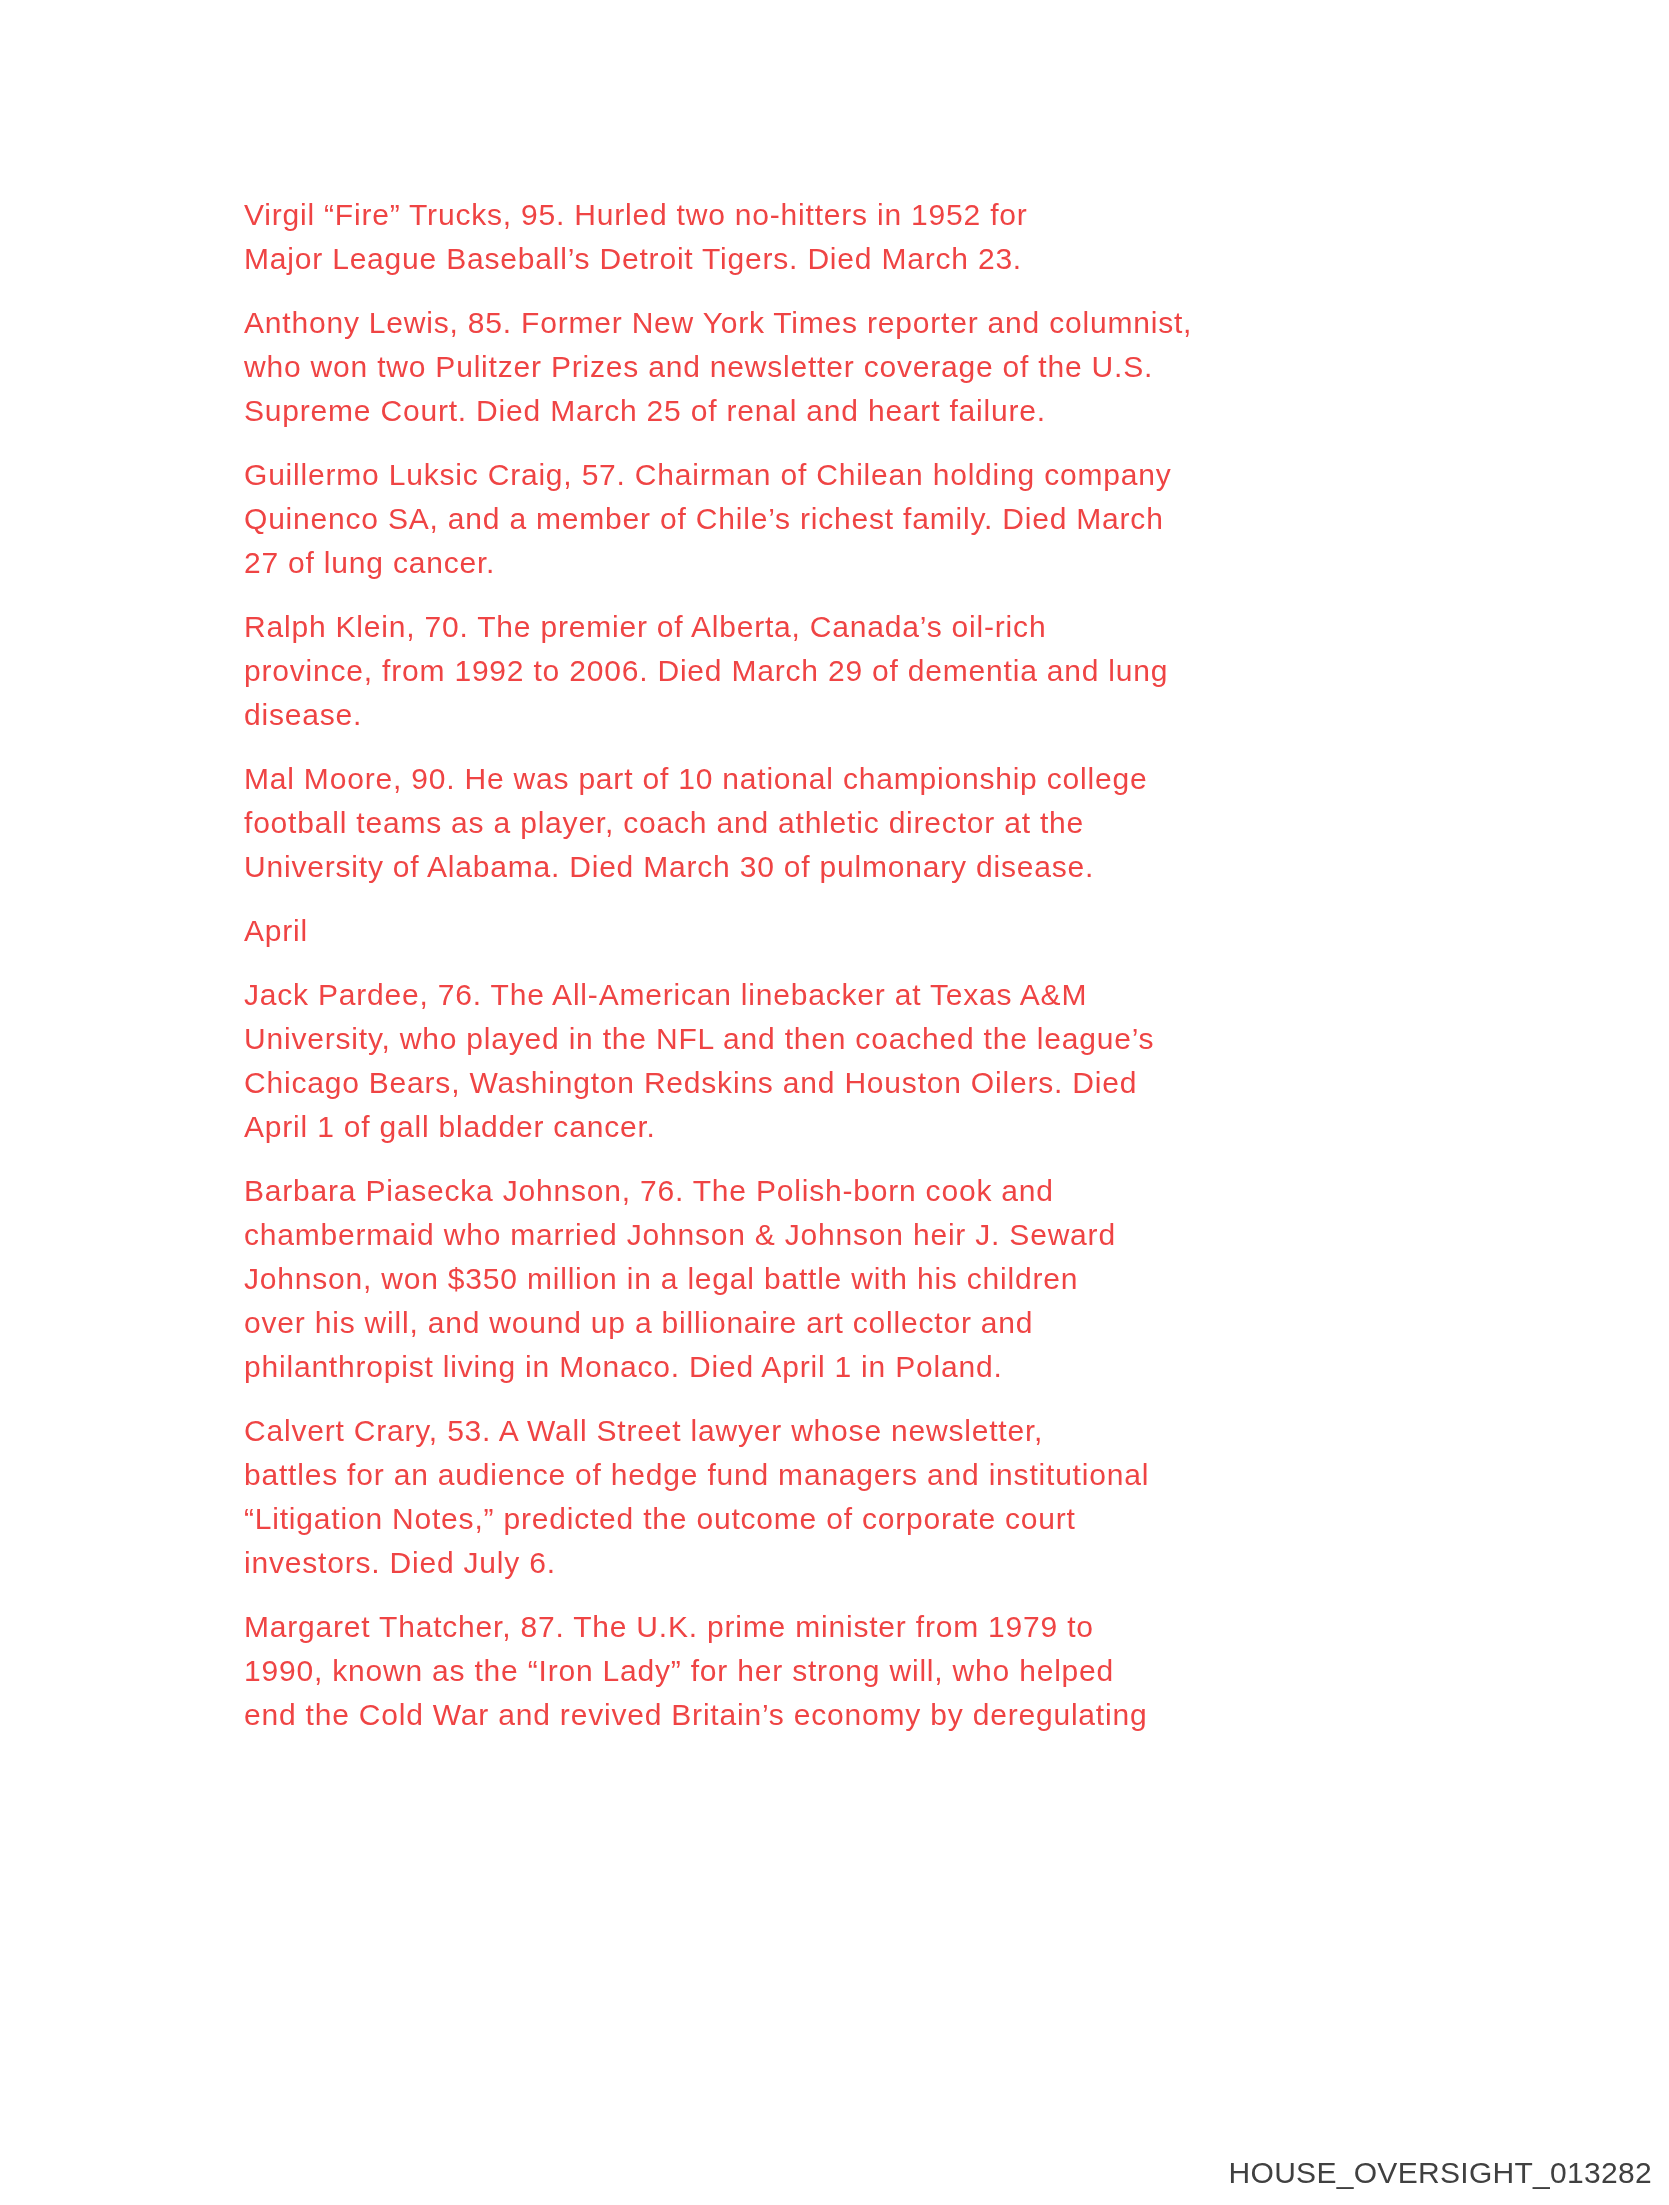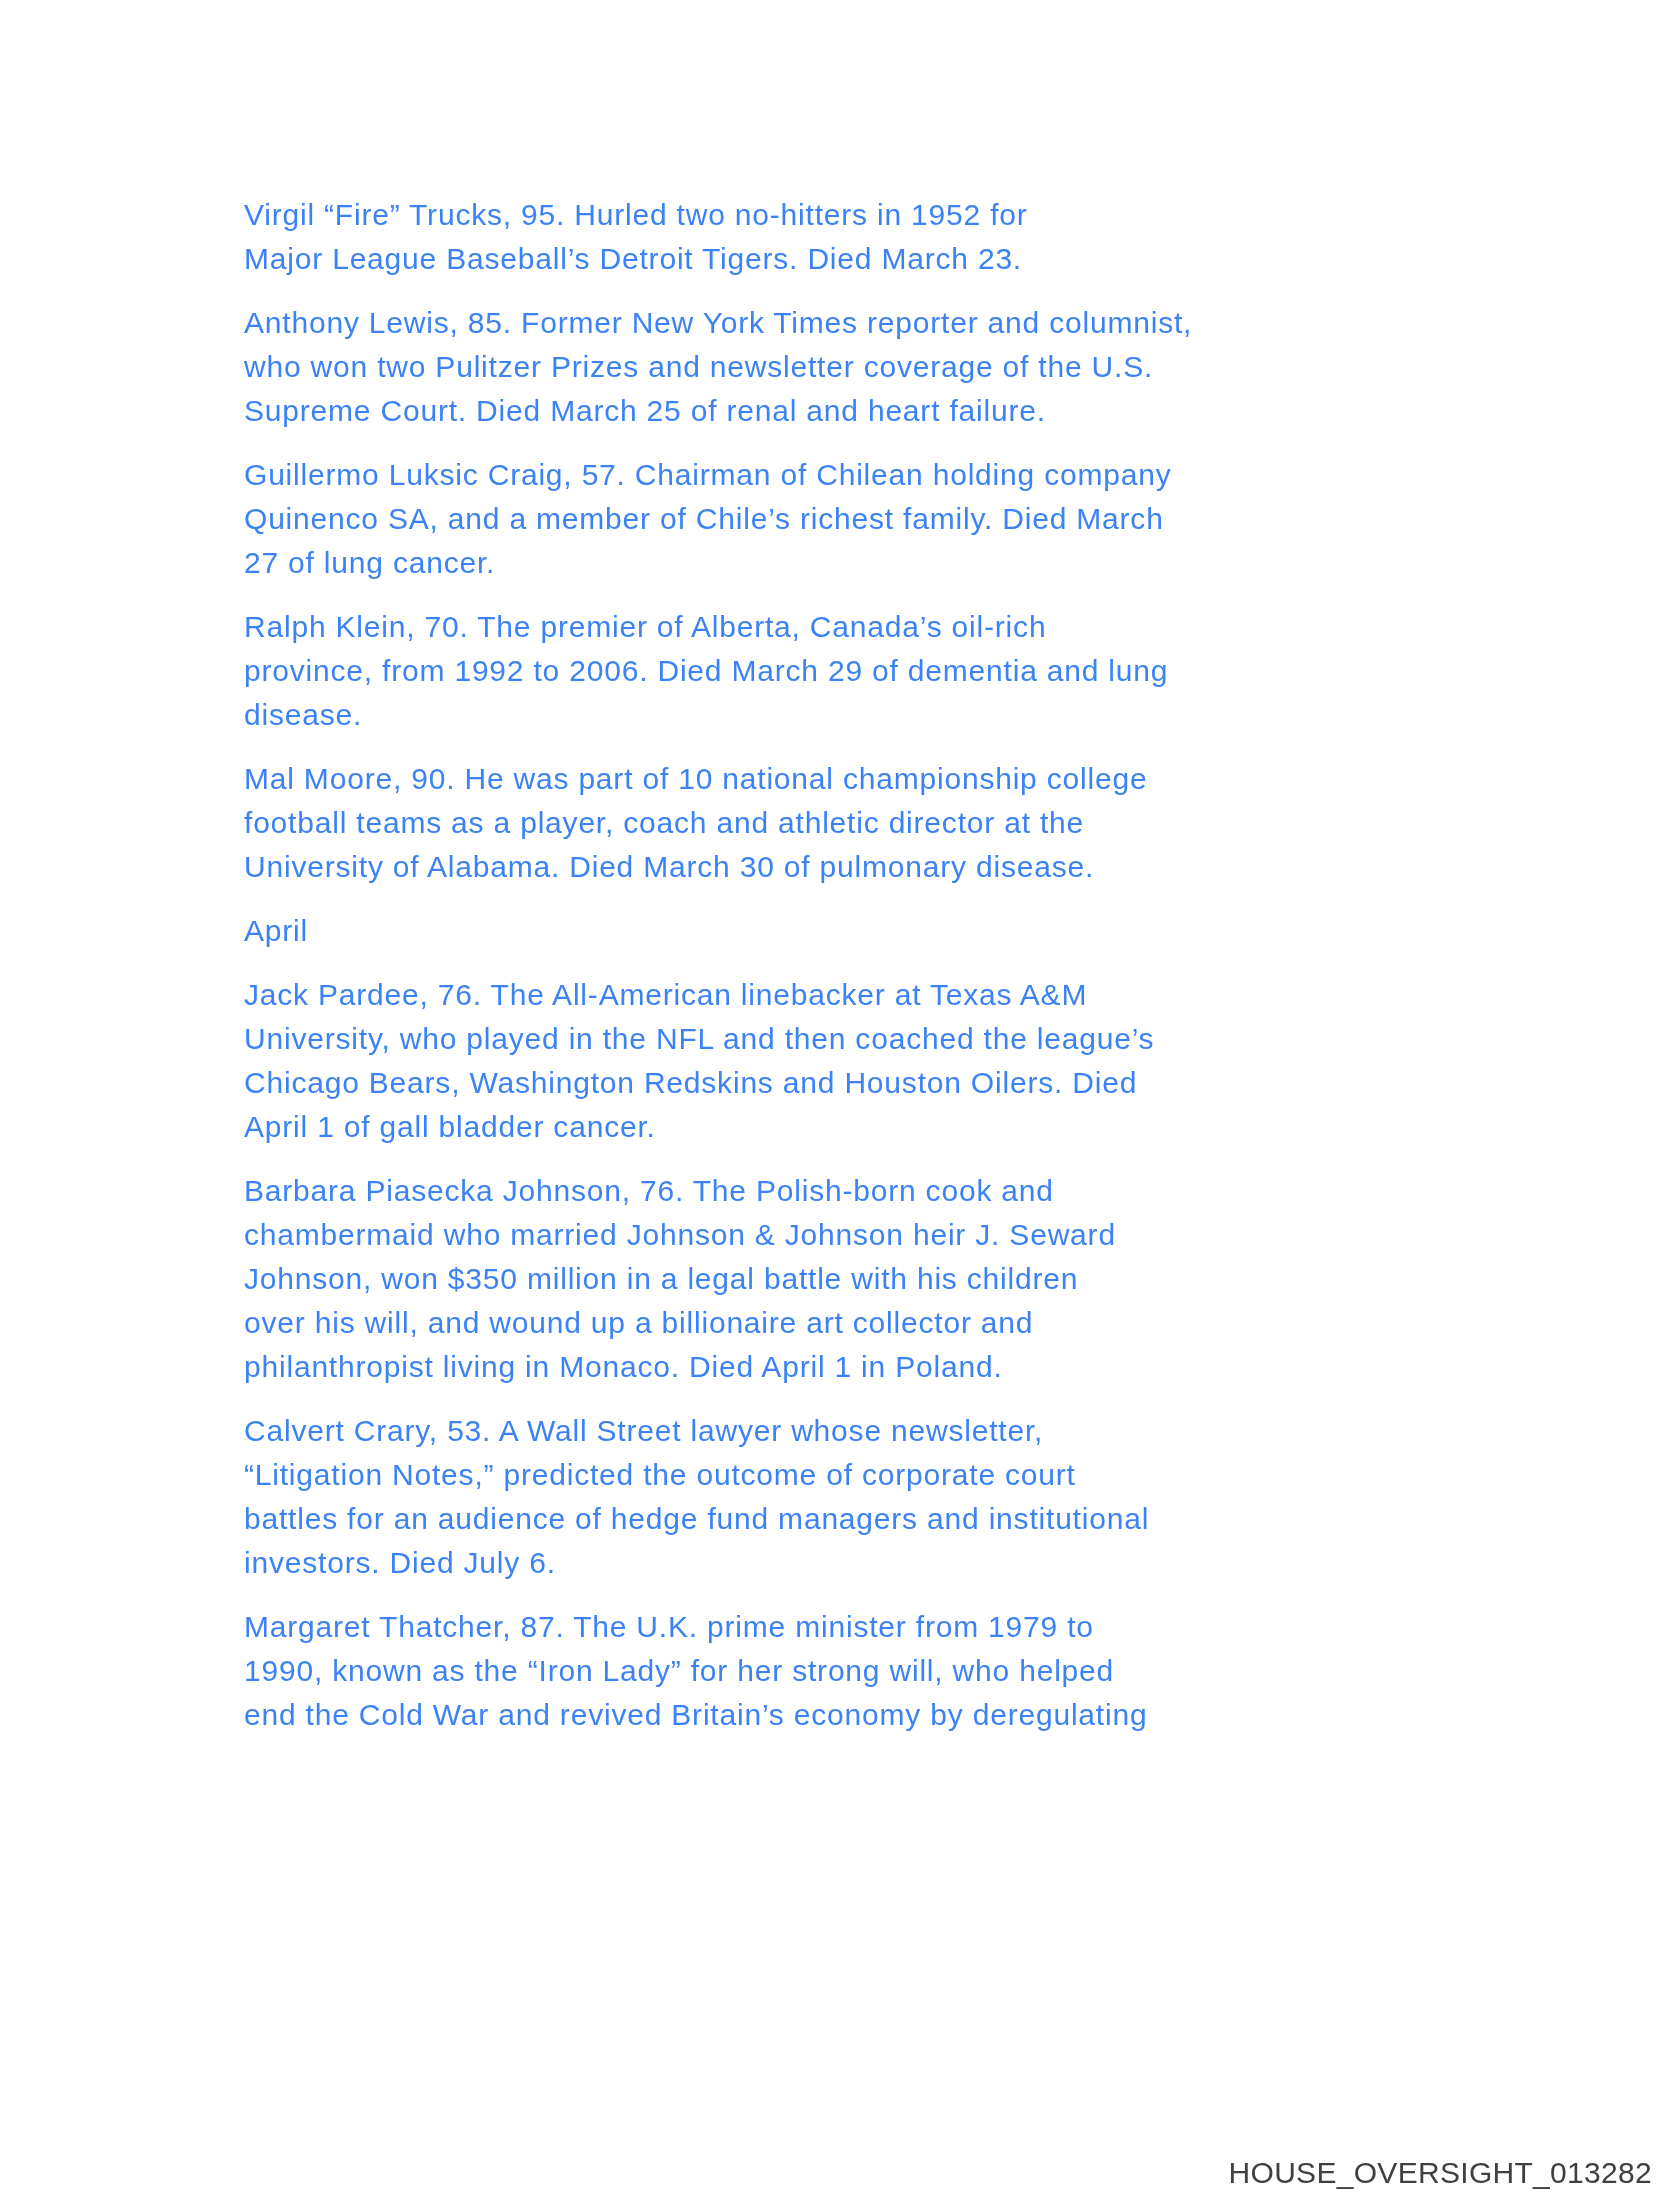--- a/index.html
+++ b/index.html
@@ -28,21 +28,21 @@
   }
   
   .paragraph + .paragraph {
     margin-top: 20px;
   }
   .line {
     font-size: 30px;
     line-height: 44px;
     letter-spacing: 0.8px;
     white-space: pre;
-    color: #3b82f6;
+    color: #ef4444;
   }
   .bates-stamp {
     position: absolute;
     top: 2155px;
     right: 17px;
     font-size: 30px;
     line-height: 35px;
     letter-spacing: 0.3px;
     color: #404040;
     white-space: pre;
@@ -88,22 +88,22 @@
       </div>
       <div class="paragraph">
         <div class="line">Barbara Piasecka Johnson, 76. The Polish-born cook and</div>
         <div class="line">chambermaid who married Johnson &amp; Johnson heir J. Seward</div>
         <div class="line">Johnson, won $350 million in a legal battle with his children</div>
         <div class="line">over his will, and wound up a billionaire art collector and</div>
         <div class="line">philanthropist living in Monaco. Died April 1 in Poland.</div>
       </div>
       <div class="paragraph">
         <div class="line">Calvert Crary, 53. A Wall Street lawyer whose newsletter,</div>
+        <div class="line">battles for an audience of hedge fund managers and institutional</div>
         <div class="line">“Litigation Notes,” predicted the outcome of corporate court</div>
-        <div class="line">battles for an audience of hedge fund managers and institutional</div>
         <div class="line">investors. Died July 6.</div>
       </div>
       <div class="paragraph">
         <div class="line">Margaret Thatcher, 87. The U.K. prime minister from 1979 to</div>
         <div class="line">1990, known as the “Iron Lady” for her strong will, who helped</div>
         <div class="line">end the Cold War and revived Britain’s economy by deregulating</div>
       </div>
     </div>
   <div class="bates-stamp">HOUSE_OVERSIGHT_013282</div>
 </div>

